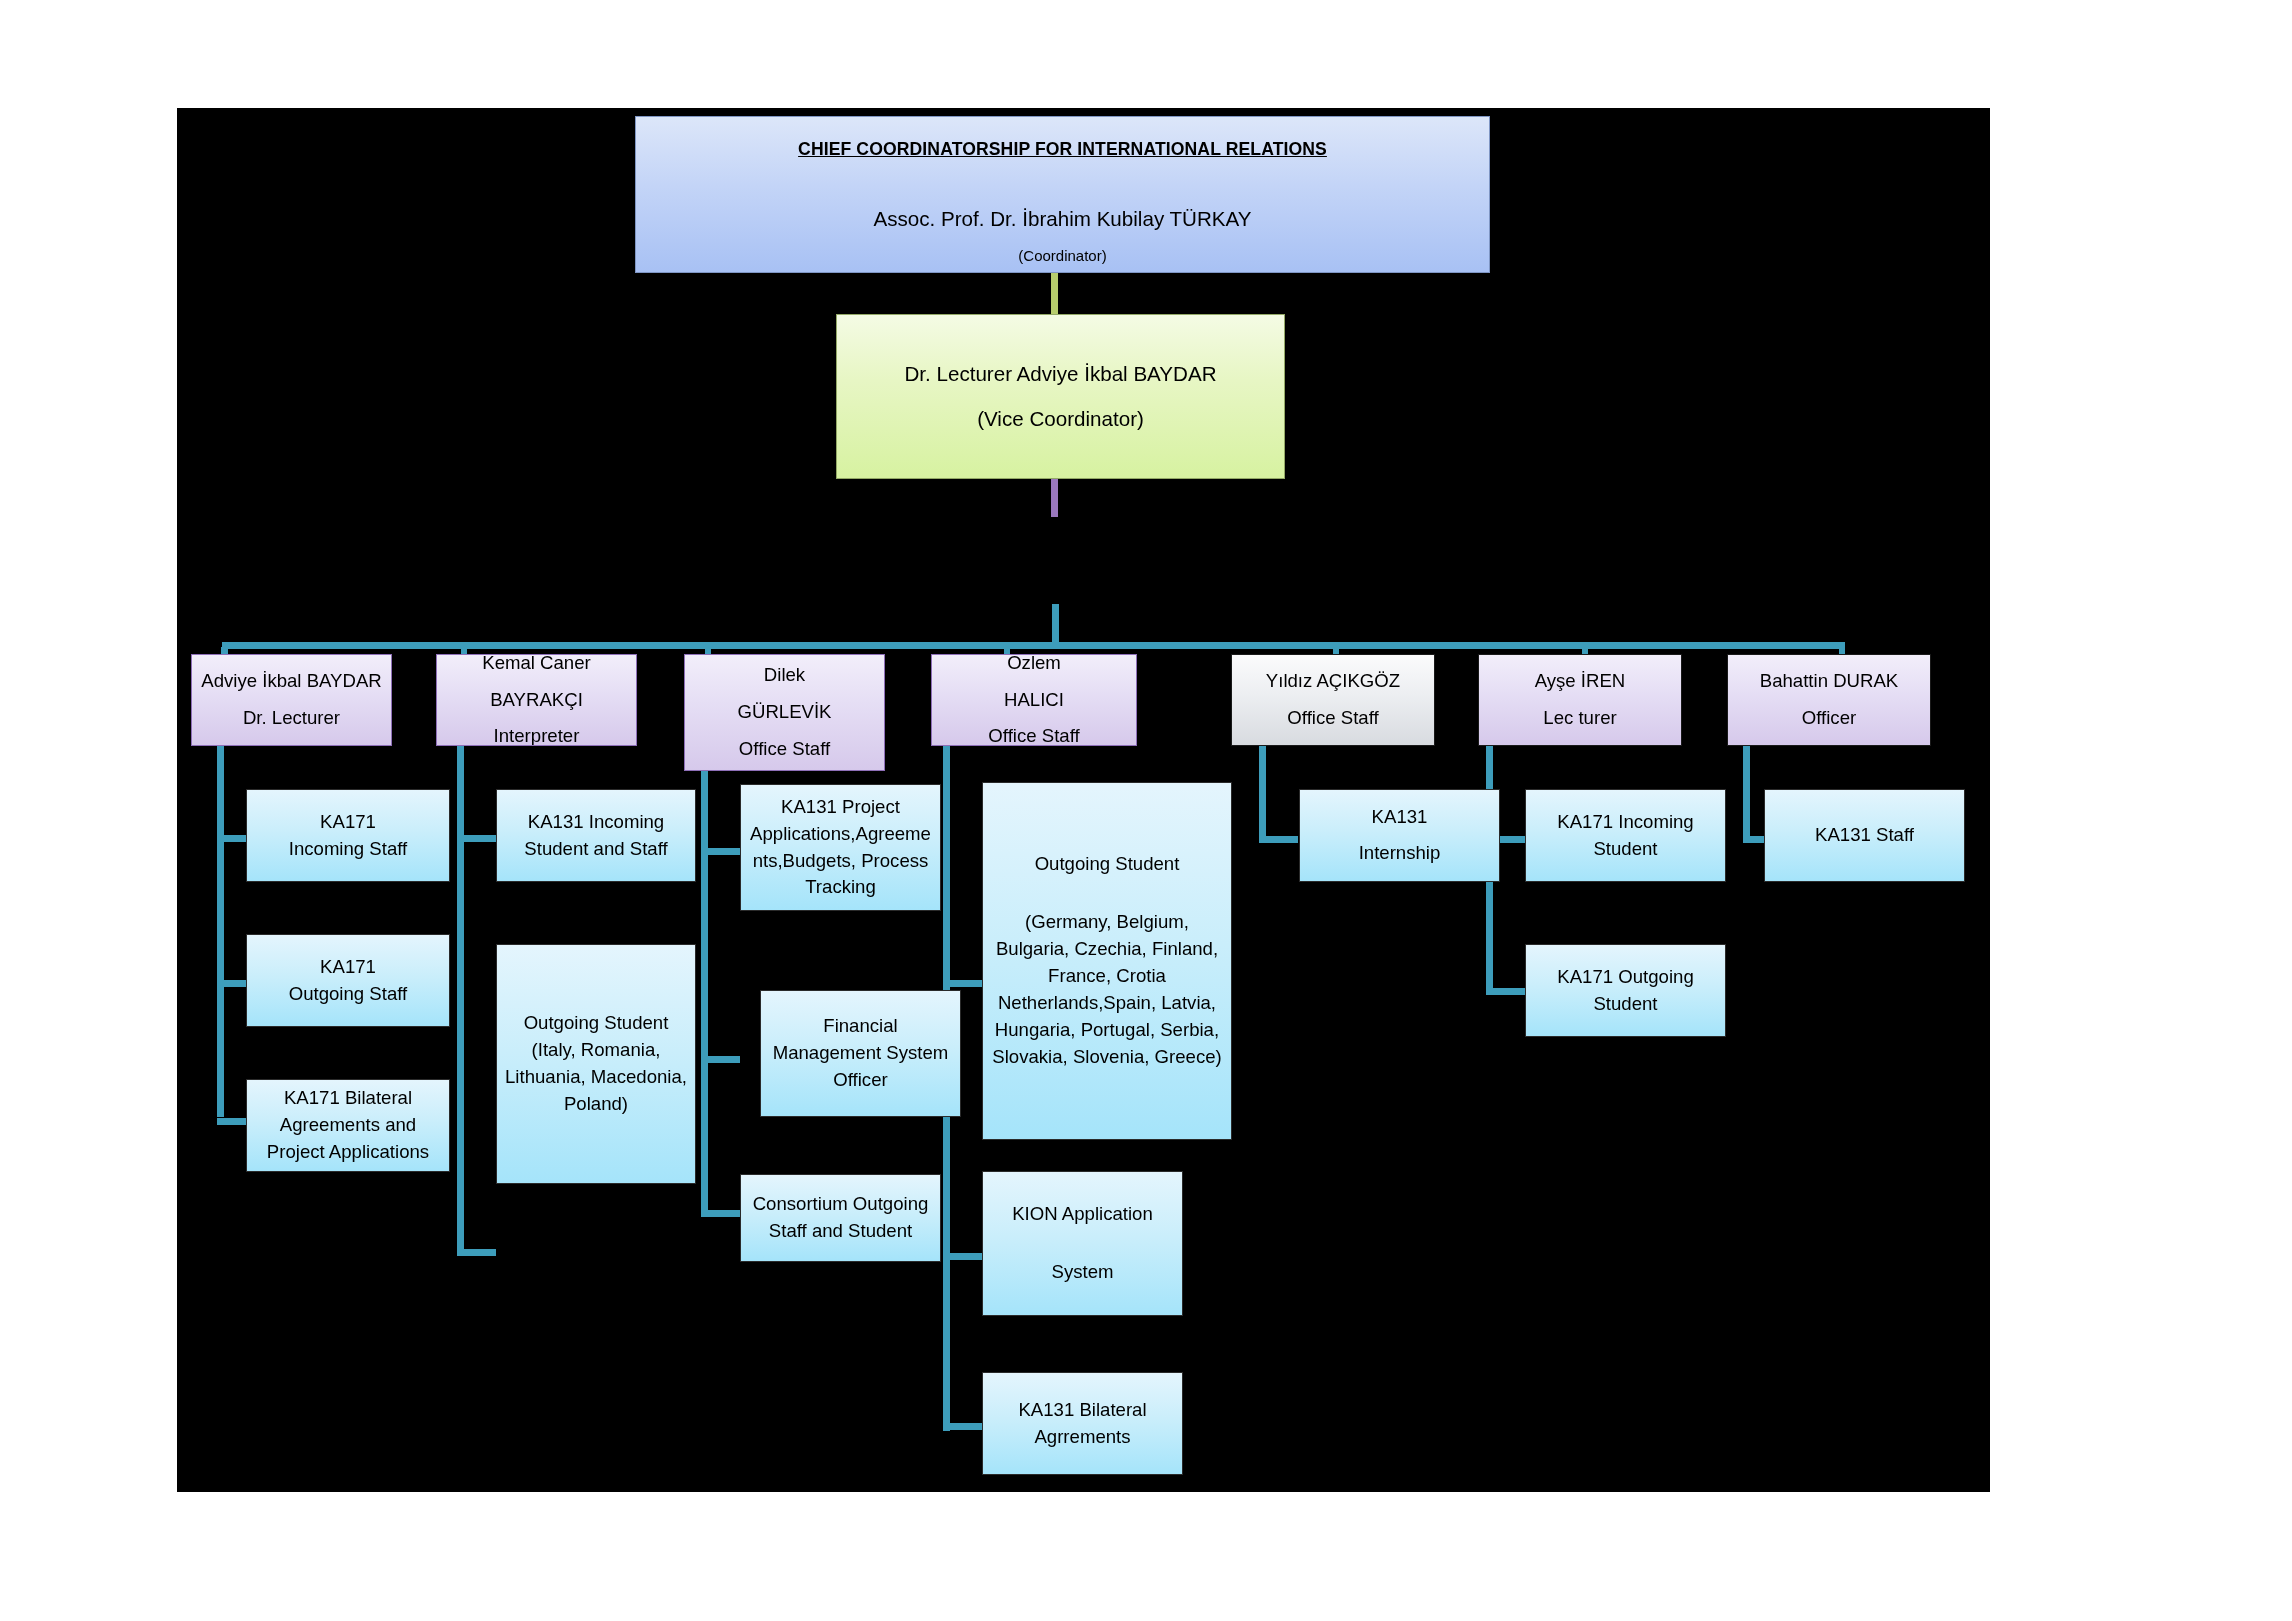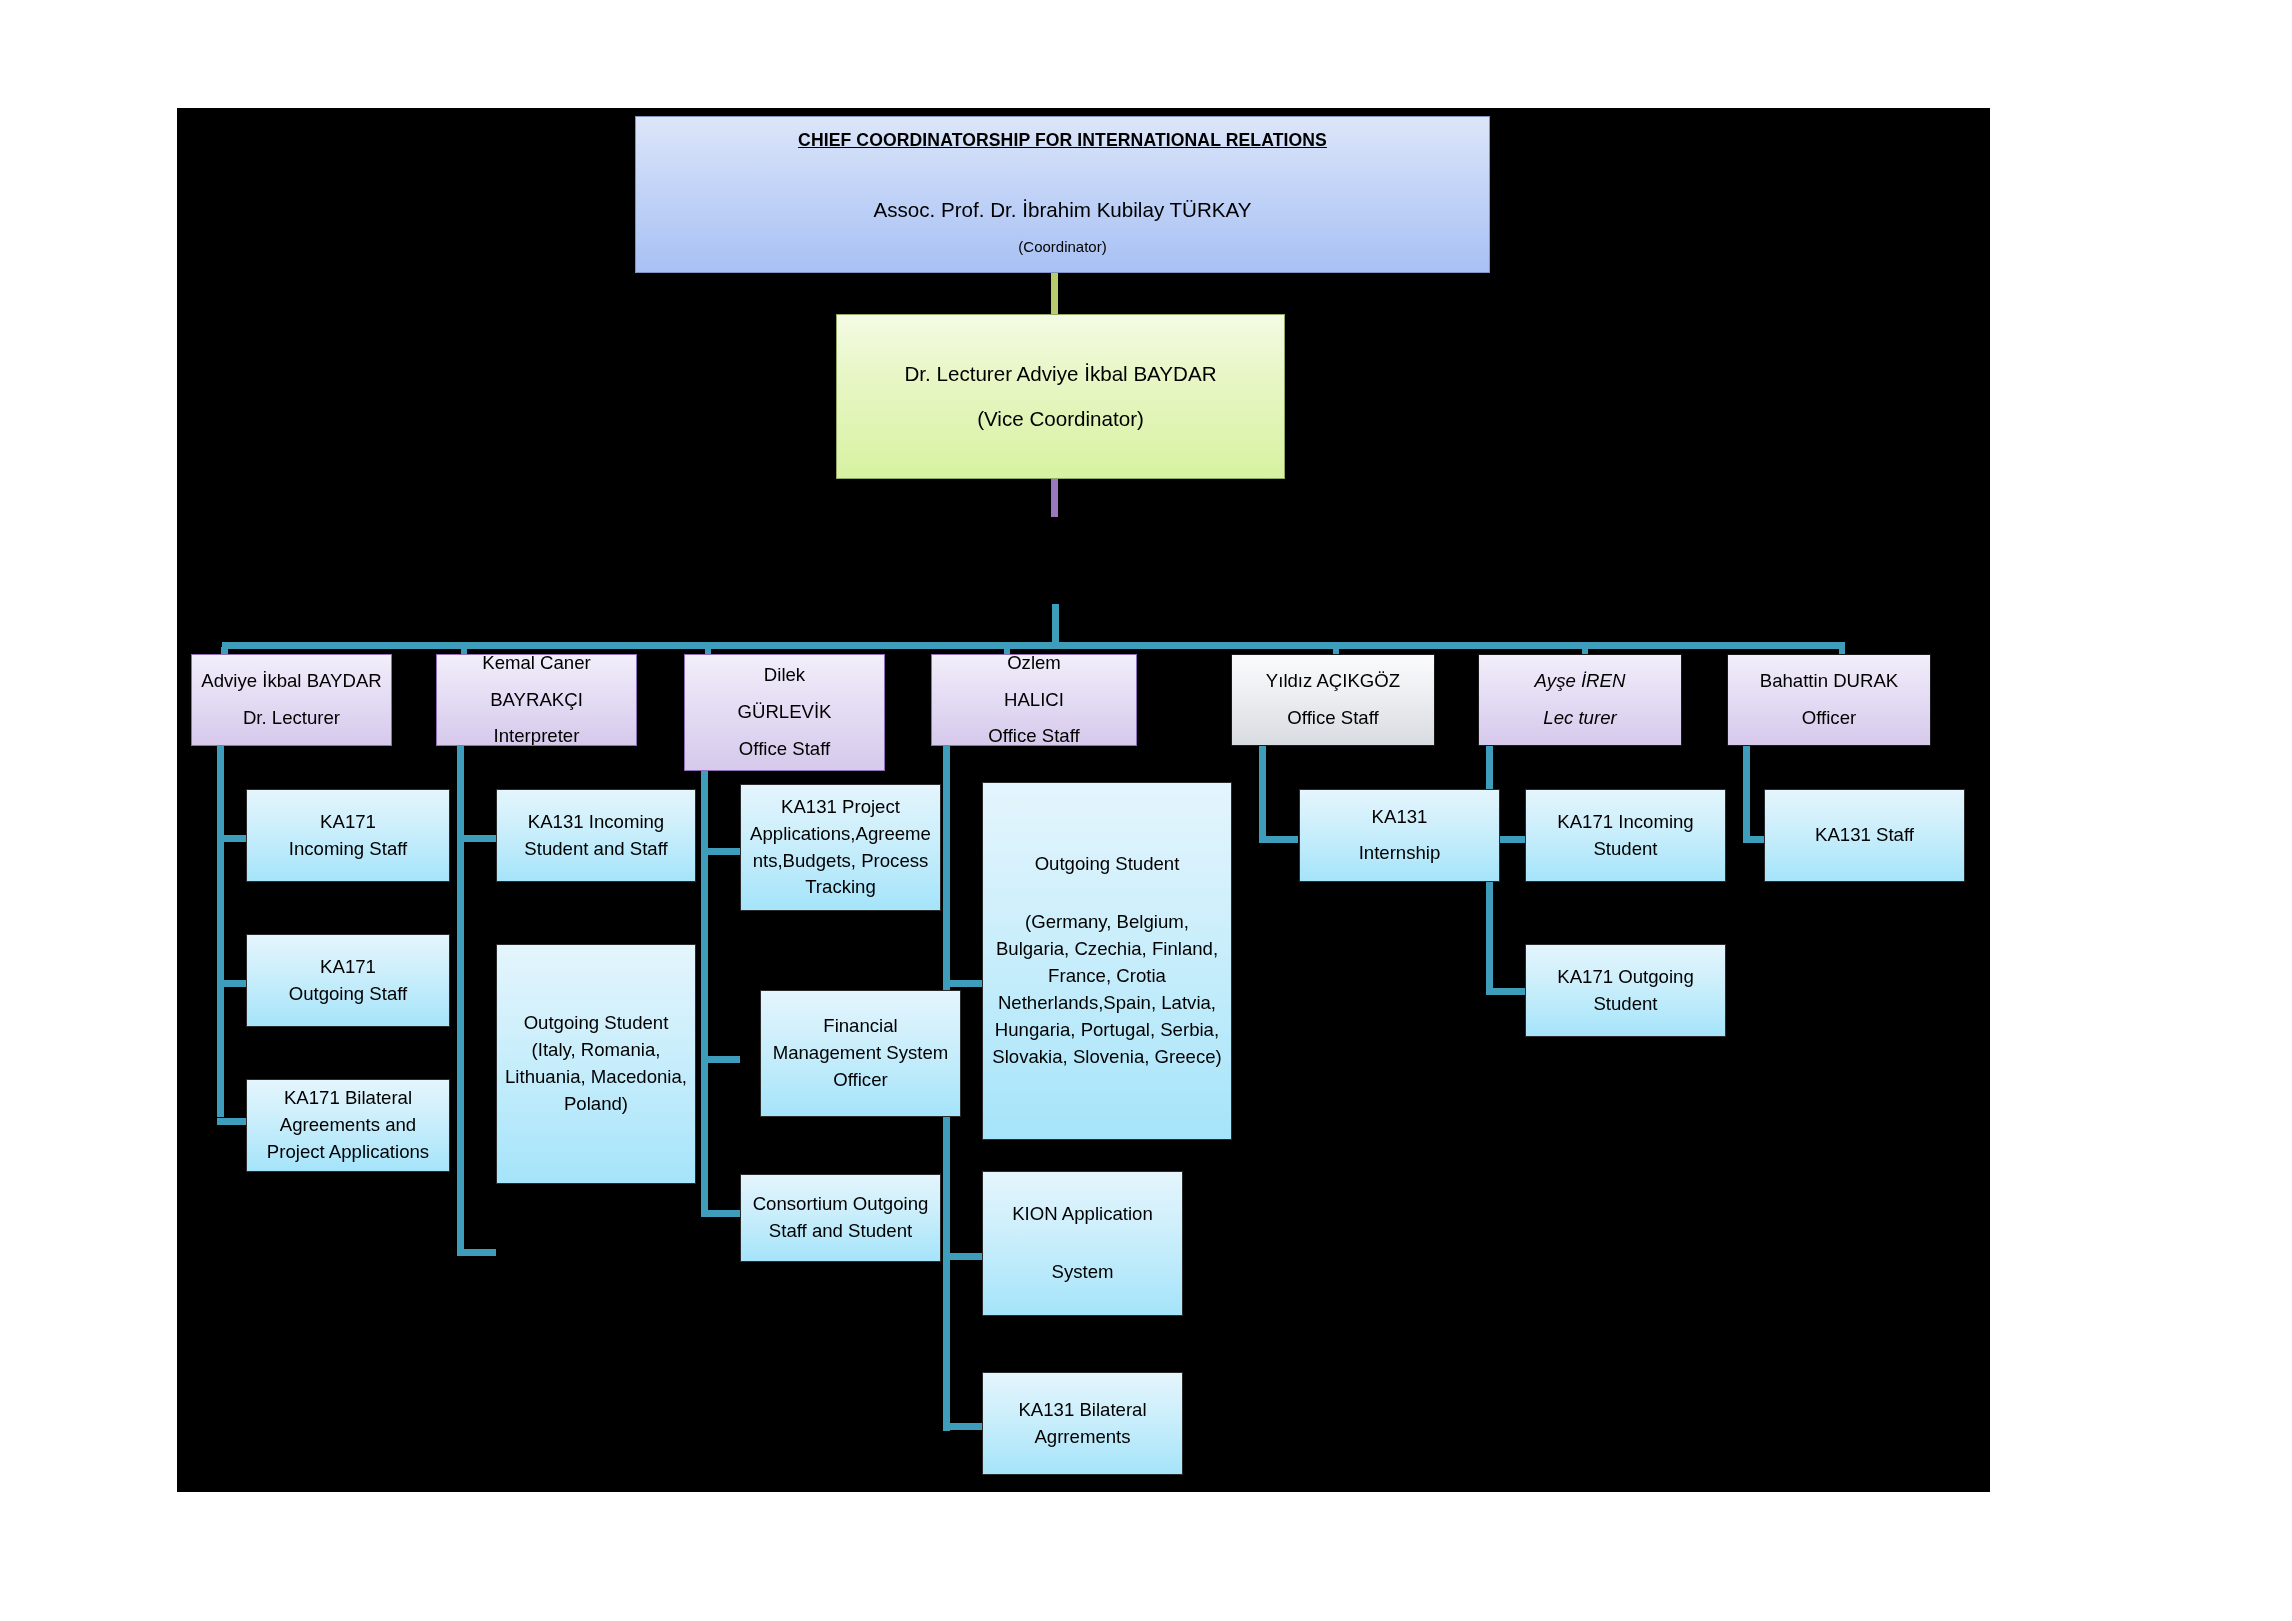--- a/index.html
+++ b/index.html
@@ -36,21 +36,21 @@
     line-height: 1.34;
     overflow: hidden;
   }
   .node .ln { display: block; width: 100%; }
 
   
   .box-top {
     background: linear-gradient(to bottom, #dce6f9 0%, #c3d4f7 45%, #a8c1f4 100%);
     border: 1px solid #7f96c4;
     justify-content: flex-start;
-    padding-top: 12px;
+    padding-top: 21px;
   }
   .box-top .title {
     font-weight: bold;
     font-size: 17.6px;
     text-decoration: underline;
     letter-spacing: 0.1px;
     margin-bottom: 43px;
   }
   .box-top .nm { font-size: 20.6px; margin-bottom: 14px; }
   .box-top .rl { font-size: 15px; }
@@ -194,21 +194,21 @@
     <span class="ln">Özlem</span>
     <span class="ln">HALICI</span>
     <span class="ln">Office Staff</span>
   </div>
 
   <div class="node box-person gray" style="left:1231px; top:654px; width:204px; height:92px;">
     <span class="ln">Yıldız AÇIKGÖZ</span>
     <span class="ln">Office Staff</span>
   </div>
 
-  <div class="node box-person dark-border" style="left:1478px; top:654px; width:204px; height:92px;font-style:italic;">
+  <div class="node box-person dark-border" style="left:1478px; top:654px; width:204px; height:92px;">
     <span class="ln">Ayşe İREN</span>
     <span class="ln">Lec turer</span>
   </div>
 
   <div class="node box-person dark-border" style="left:1727px; top:654px; width:204px; height:92px;">
     <span class="ln">Bahattin DURAK</span>
     <span class="ln">Officer</span>
   </div>
 
   <div class="node box-leaf" style="left:246px; top:789px; width:204px; height:93px;">

